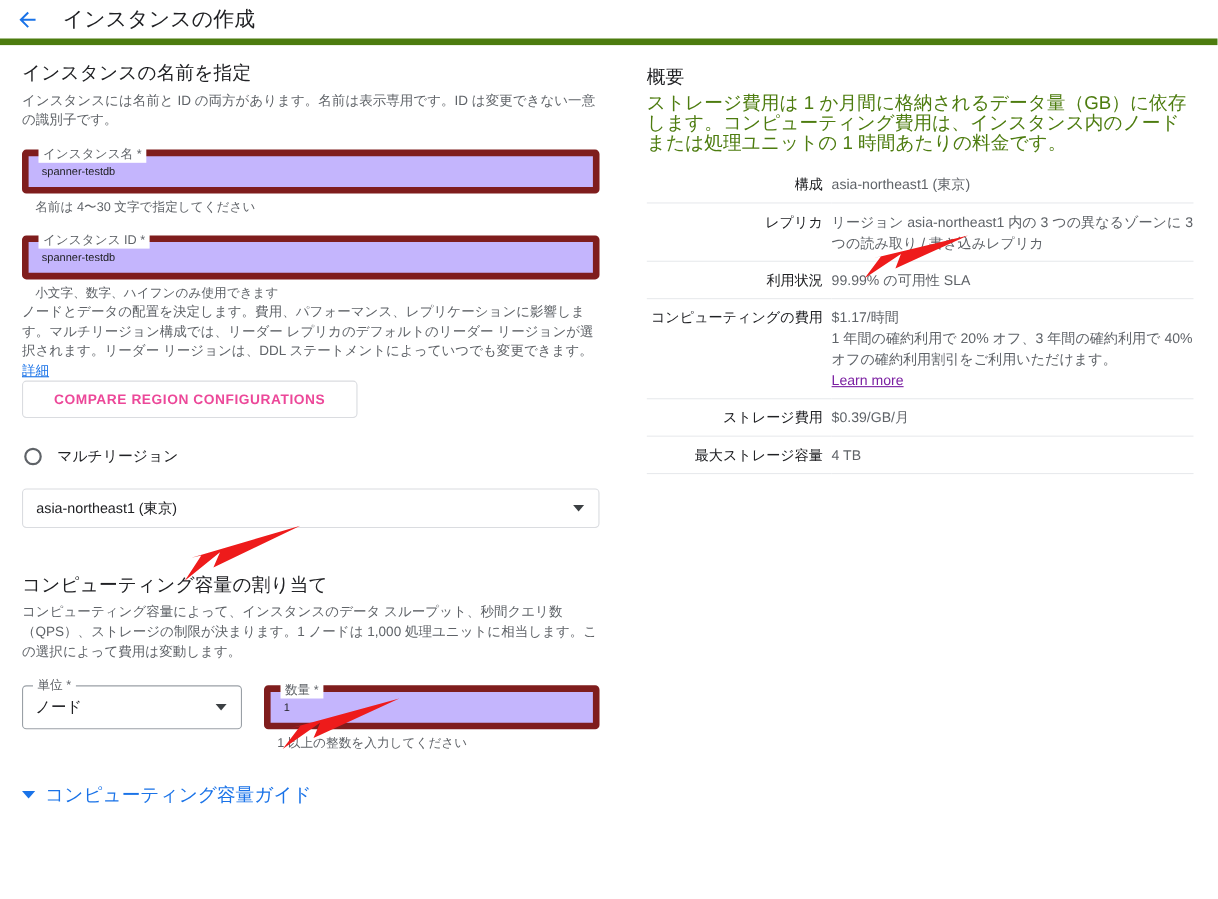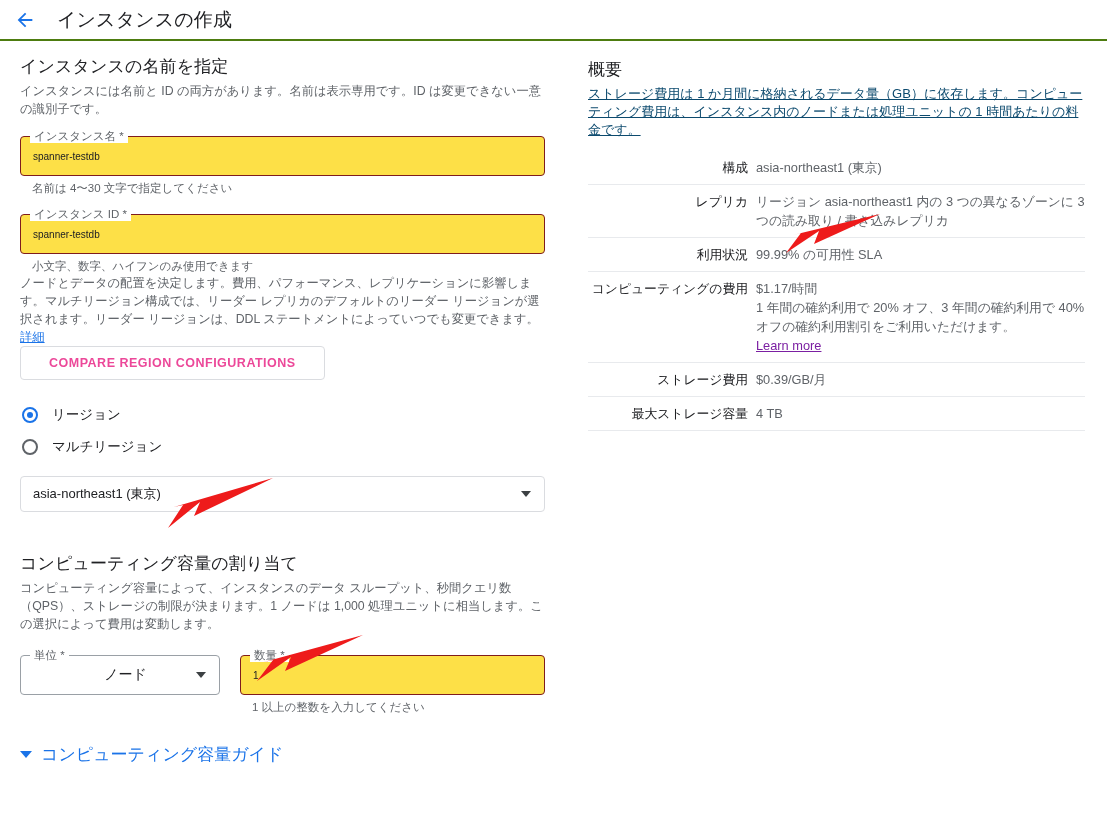--- a/index.html
+++ b/index.html
@@ -12,21 +12,21 @@
     color: #3c4043;
     overflow: hidden;
   }
   .page { position: relative; width: 1107px; height: 817px; }
 
   
   .header {
     position: absolute; top: 0; left: 0;
     width: 1107px; height: 41px;
     display: flex; align-items: center;
-    border-bottom: 2px solid #4d7c0f;
+    border-bottom: 6px solid #4d7c0f;
     background: #fff;
   }
   .back-btn {
     width: 30px; height: 30px;
     margin-left: 10px;
     display: flex; align-items: center; justify-content: center;
     cursor: pointer; border-radius: 50%;
     border: none; background: transparent;
     padding: 0;
   }
@@ -74,23 +74,23 @@
     font-size: 11.5px;
     color: #5f6368;
     margin: 5px 0 0 12px;
   }
 
   
   .field {
     position: relative;
     margin-top: 18px;
     height: 40px;
-    border: 1px solid #7f1d1d;
+    border: 6px solid #7f1d1d;
     border-radius: 4px;
-    background: #fde047;
+    background: #c4b5fd;
   }
   .field .legend {
     position: absolute;
     top: -8px; left: 9px;
     background: #fff;
     padding: 0 4px;
     font-size: 11.5px;
     color: #5f6368;
     line-height: 14px;
     white-space: nowrap;
@@ -108,21 +108,20 @@
 
   
   .select-outlined {
     position: relative;
     height: 40px;
     border: 1px solid #9aa0a6;
     border-radius: 4px;
     background: #fff;
     display: flex; align-items: center;
     cursor: pointer;
-    justify-content: center;
   }
   .select-outlined .legend {
     position: absolute;
     top: -8px; left: 9px;
     background: #fff;
     padding: 0 4px;
     font-size: 11.5px;
     color: #5f6368;
     line-height: 14px;
     white-space: nowrap;
@@ -226,25 +225,24 @@
   .expander .chev {
     width: 0; height: 0;
     border-left: 6px solid transparent;
     border-right: 6px solid transparent;
     border-top: 7px solid #1a73e8;
     margin-right: 9px;
   }
 
   
   .summary-desc {
-    font-size: 13px;
+    font-size: 17px;
     line-height: 18px;
-    color: #0c4a6e;
+    color: #4d7c0f;
     margin: 3px 0 0 0;
-    text-decoration: underline;
   }
   table.summary {
     width: 100%;
     border-collapse: collapse;
     margin-top: 12px;
   }
   table.summary td {
     padding: 7px 0 7px 0;
     border-bottom: 1px solid #e8eaed;
     vertical-align: top;
@@ -299,24 +297,20 @@
       <span class="legend">インスタンス ID *</span>
       <input type="text" value="spanner-testdb" style="">
     </div>
     <div class="hint">小文字、数字、ハイフンのみ使用できます</div>
 
     <p class="section-desc"><span>ノードとデータの配置を決定します。費用、パフォーマンス、レプリケーションに影響します。マルチリージョン構成では、リーダー レプリカのデフォルトのリーダー リージョンが選択されます。リーダー リージョンは、DDL ステートメントによっていつでも変更できます。</span> <span class="inline-link">詳細</span></p>
 
     <button class="outlined-btn">COMPARE REGION CONFIGURATIONS</button>
 
     <div class="radio-group">
-      <div class="radio-row checked">
-        <span class="radio-mark"></span>
-        <span class="radio-label">リージョン</span>
-      </div>
       <div class="radio-row">
         <span class="radio-mark"></span>
         <span class="radio-label">マルチリージョン</span>
       </div>
     </div>
 
     <div class="region-select">
       <span class="sel-value">asia-northeast1 (東京)</span>
       <span class="caret"></span>
     </div>

